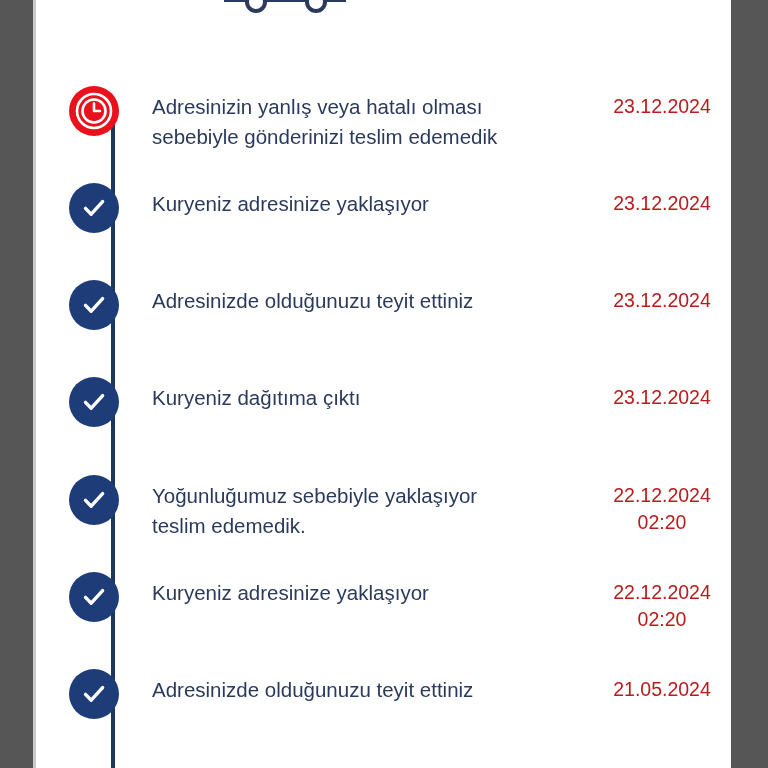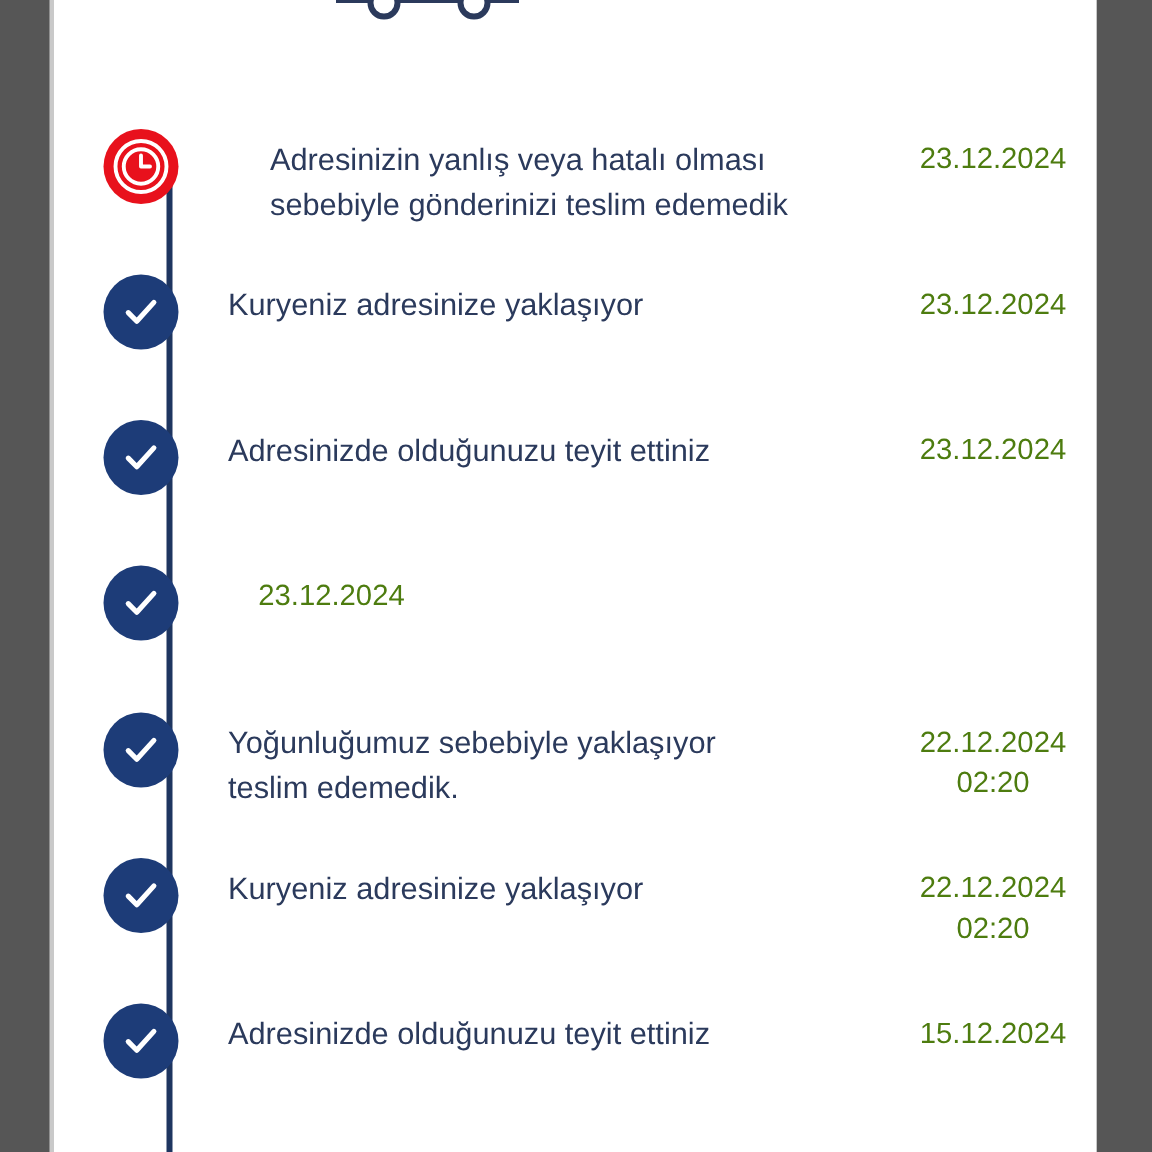--- a/index.html
+++ b/index.html
@@ -109,21 +109,21 @@
     font-weight: 400;
     max-width: 375px;
   }
   .date-cell {
     flex: 0 0 138px;
     width: 138px;
     padding-top: 7px;
     text-align: center;
   }
   .date-text, .time-text {
-    color: #4d7c0f;
+    color: #b91c1c;
     font-size: 19.5px;
     line-height: 27px;
     font-weight: 400;
     display: block;
   }
 </style>
 </head>
 <body>
 
 <div class="screen">
@@ -143,21 +143,21 @@
           <path d="M4 42 h122"></path>
         </g>
         <circle cx="36" cy="44" r="9" fill="#ffffff" stroke="#2b3a5c" stroke-width="4"></circle>
         <circle cx="96" cy="44" r="9" fill="#ffffff" stroke="#2b3a5c" stroke-width="4"></circle>
       </svg>
     </div>
 
     <div class="timeline" id="timeline">
       <div class="line" id="timeline-line" style="top: 25px; height: 703px;"></div>
       <div id="rows">
-          <div class="row" style="height: 97px; gap: 28px;">
+          <div class="row" style="height: 97px;">
             <div class="marker-cell">
               <div class="marker alert">
                 <svg width="40" height="40" viewBox="0 0 40 40" aria-hidden="true">
                   <circle cx="20" cy="20" r="17" fill="none" stroke="#ffffff" stroke-width="2.6"></circle>
                   <circle cx="20" cy="20" r="11.5" fill="none" stroke="#ffffff" stroke-width="2.6"></circle>
                   <path d="M20 12.6 V20 H26" fill="none" stroke="#ffffff" stroke-width="2.6" stroke-linecap="round" stroke-linejoin="round"></path>
                 </svg>
               </div>
             </div>
             <div class="label-cell">
@@ -198,20 +198,23 @@
             </div>
           </div>
           <div class="row" style="height: 98px;">
             <div class="marker-cell">
               <div class="marker check">
                 <svg width="30" height="30" viewBox="0 0 30 30" aria-hidden="true">
                   <path d="M6.5 15.4 L12.2 21.2 L23.6 8.6" fill="none" stroke="#ffffff" stroke-width="3.4" stroke-linecap="round" stroke-linejoin="round"></path>
                 </svg>
               </div>
             </div>
+            <div class="label-cell">
+              <div class="label-text">Kuryeniz dağıtıma çıktı</div>
+            </div>
             <div class="date-cell">
               <span class="date-text">23.12.2024</span>
             </div>
           </div>
           <div class="row" style="height: 97px;">
             <div class="marker-cell">
               <div class="marker check">
                 <svg width="30" height="30" viewBox="0 0 30 30" aria-hidden="true">
                   <path d="M6.5 15.4 L12.2 21.2 L23.6 8.6" fill="none" stroke="#ffffff" stroke-width="3.4" stroke-linecap="round" stroke-linejoin="round"></path>
                 </svg>
@@ -246,20 +249,20 @@
               <div class="marker check">
                 <svg width="30" height="30" viewBox="0 0 30 30" aria-hidden="true">
                   <path d="M6.5 15.4 L12.2 21.2 L23.6 8.6" fill="none" stroke="#ffffff" stroke-width="3.4" stroke-linecap="round" stroke-linejoin="round"></path>
                 </svg>
               </div>
             </div>
             <div class="label-cell">
               <div class="label-text">Adresinizde olduğunuzu teyit ettiniz</div>
             </div>
             <div class="date-cell">
-              <span class="date-text">15.12.2024</span>
+              <span class="date-text">21.05.2024</span>
             </div>
           </div>
         </div>
     </div>
 
   </div>
 </div>
 
 </body></html>

